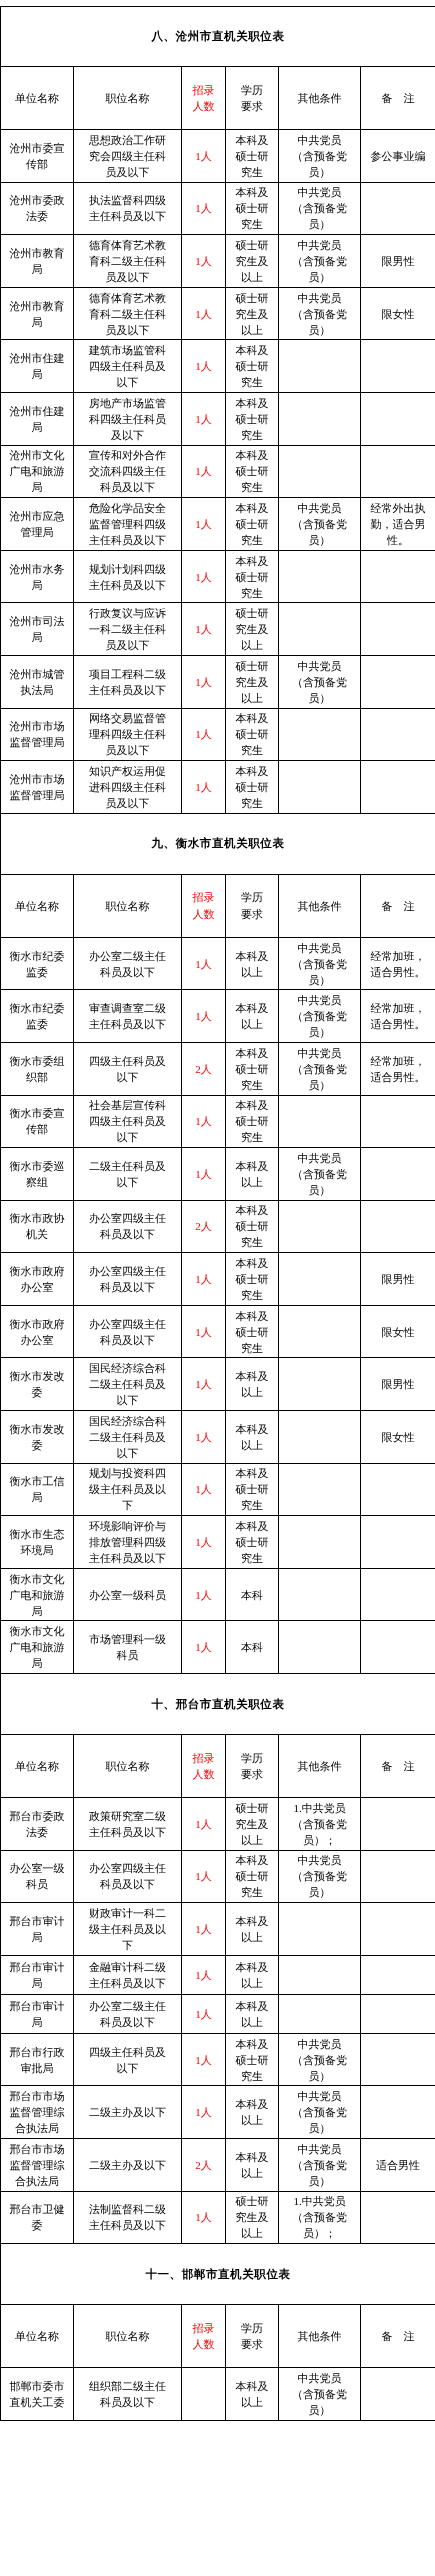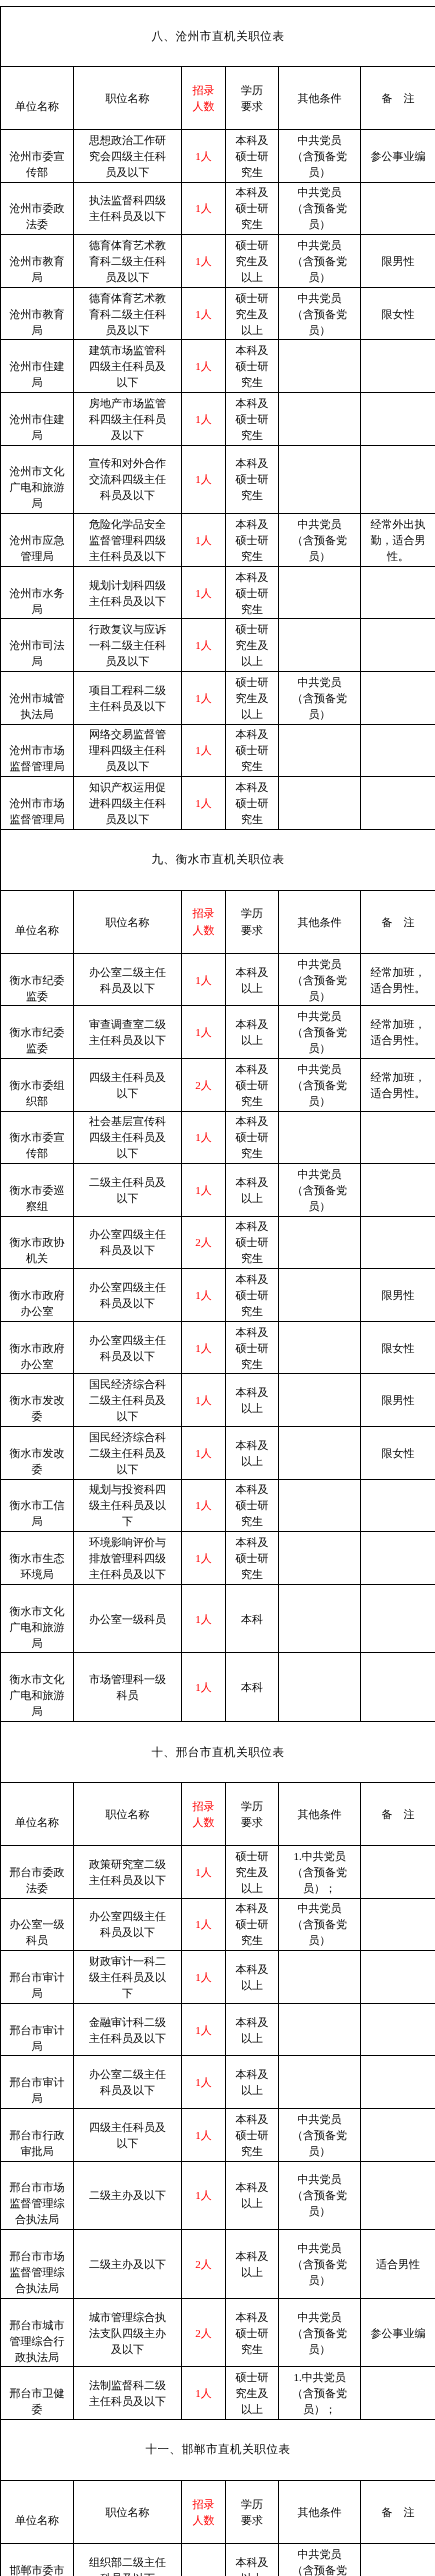--- a/index.html
+++ b/index.html
@@ -15,21 +15,21 @@
   section.job-table { width: 100%; }
 
   .tbl-title {
     border: 1.2px solid #000;
     border-bottom: 0;
     height: 60px;
     display: flex;
     align-items: center;
     justify-content: center;
     font-size: 11.5px;
-    font-weight: normal;
+    font-weight: bold;
     letter-spacing: 0.6px;
   }
   section.job-table + section.job-table .tbl-title { border-top: 0; }
 
   table.jobs {
     width: 100%;
     border-collapse: collapse;
     table-layout: fixed;
   }
   .jobs th, .jobs td {
@@ -41,21 +41,21 @@
     font-weight: normal;
     word-break: break-all;
     overflow-wrap: anywhere;
   }
   .jobs th { height: 63px; }
   .jobs td { height: 39px; }
 
   .cell-inner { display: inline-block; line-height: 16px; vertical-align: middle; }
   th .cell-inner { line-height: 16.4px; }
 
-  .c-unit      .cell-inner { max-width: 57px; margin-top: 16px;  }
+  .c-unit      .cell-inner { max-width: 57px;  }
   .c-position  .cell-inner { max-width: 78px; }
   .c-education .cell-inner { max-width: 35px;  }
   .c-other     .cell-inner { max-width: 57px;  }
   .c-remark    .cell-inner { max-width: 57px;  }
 
   th.c-count     .cell-inner { max-width: 24px; }
   th.c-education .cell-inner { max-width: 24px; font-family: Liberation Serif, serif; }
   th.c-unit .cell-inner, th.c-position .cell-inner,
   th.c-other .cell-inner, th.c-remark .cell-inner { max-width: none; }
 
@@ -414,28 +414,20 @@
           </tr>
           <tr>
             <td class="c-unit"><span class="cell-inner">邢台市市场监督管理综合执法局</span></td>
             <td class="c-position"><span class="cell-inner">二级主办及以下</span></td>
             <td class="c-count"><span class="cell-inner">2人</span></td>
             <td class="c-education"><span class="cell-inner">本科及以上</span></td>
             <td class="c-other"><span class="cell-inner">中共党员（含预备党员）</span></td>
             <td class="c-remark"><span class="cell-inner">适合男性</span></td>
           </tr>
           <tr>
-            <td class="c-unit"><span class="cell-inner">邢台市城市管理综合行政执法局</span></td>
-            <td class="c-position"><span class="cell-inner">城市管理综合执法支队四级主办及以下</span></td>
-            <td class="c-count"><span class="cell-inner">2人</span></td>
-            <td class="c-education"><span class="cell-inner">本科及硕士研究生</span></td>
-            <td class="c-other"><span class="cell-inner">中共党员（含预备党员）</span></td>
-            <td class="c-remark"><span class="cell-inner">参公事业编</span></td>
-          </tr>
-          <tr>
             <td class="c-unit"><span class="cell-inner">邢台市卫健委</span></td>
             <td class="c-position"><span class="cell-inner">法制监督科二级主任科员及以下</span></td>
             <td class="c-count"><span class="cell-inner">1人</span></td>
             <td class="c-education"><span class="cell-inner">硕士研究生及以上</span></td>
             <td class="c-other"><span class="cell-inner">1.中共党员（含预备党员）；</span></td>
             <td class="c-remark"><span class="cell-inner"></span></td>
           </tr>
         </tbody>
     </table>
   </section>

